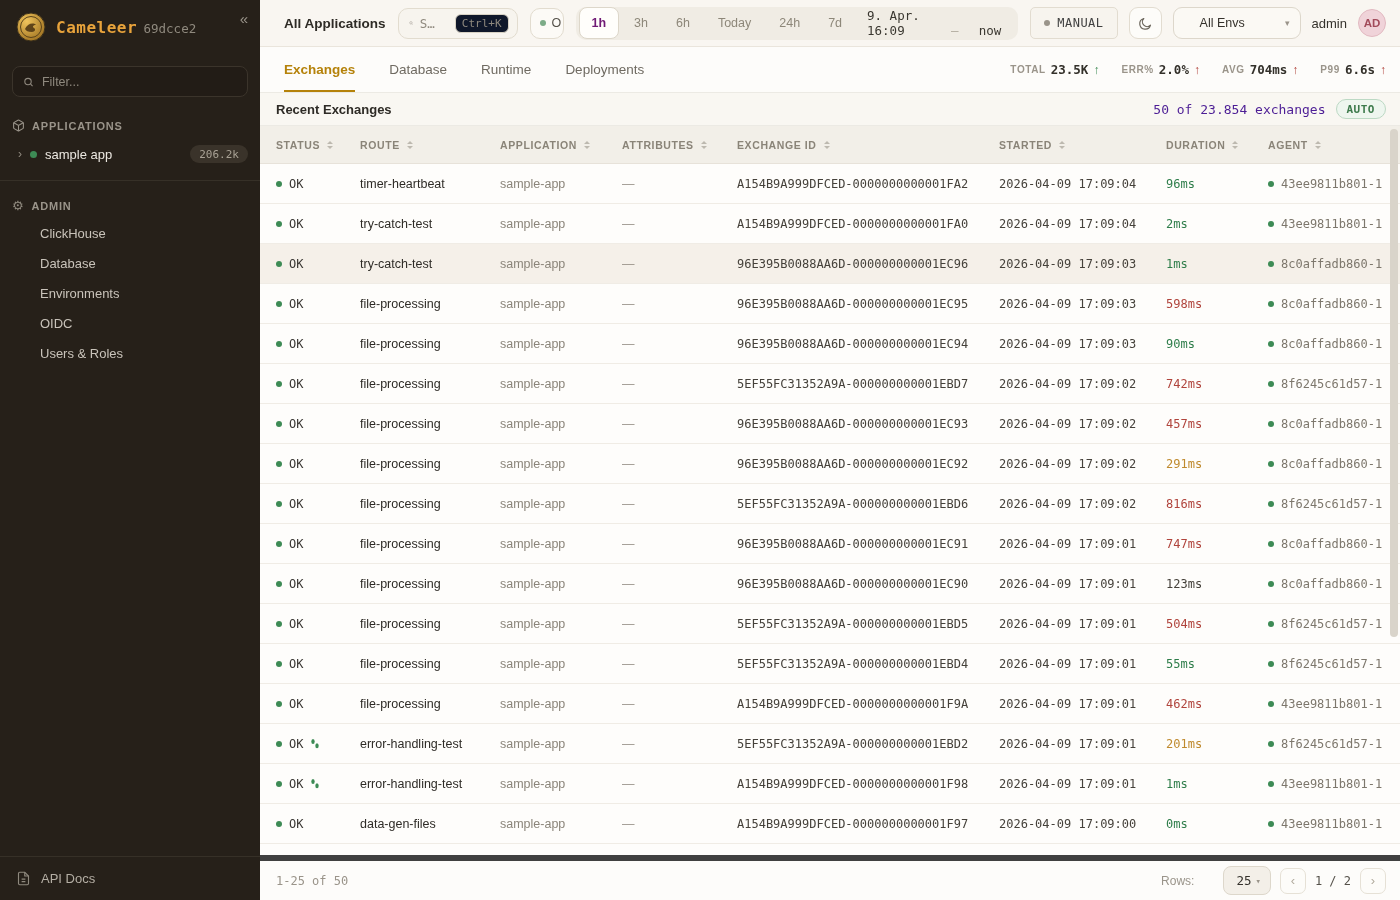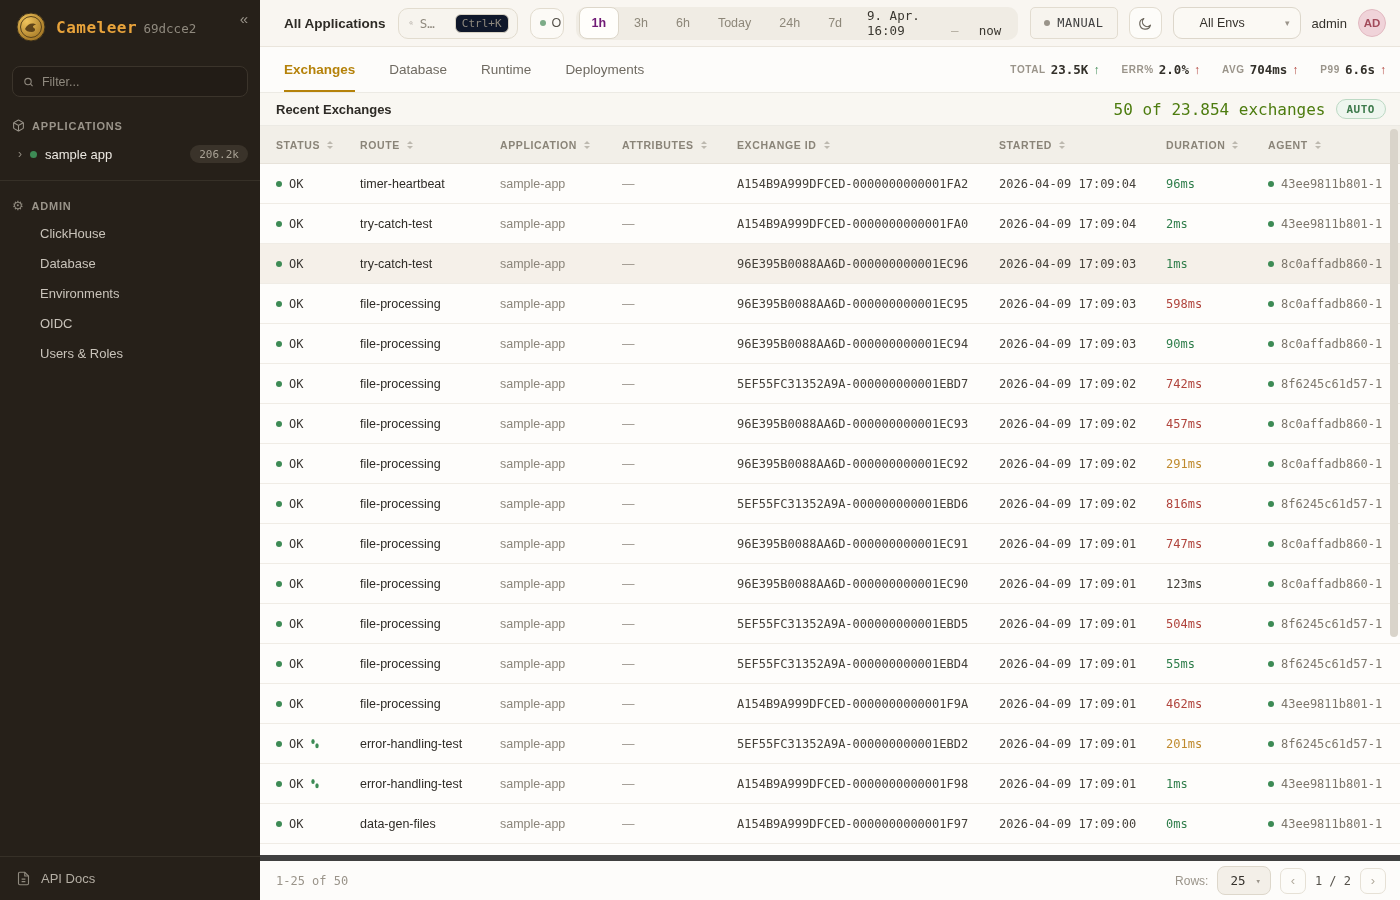--- a/index.html
+++ b/index.html
@@ -60,21 +60,21 @@
   .stat { display:flex; align-items:center; gap:5px; }
   .stat-label { font-size:10px; font-weight:bold; letter-spacing:.6px; color:#9a948a; }
   .stat-value { font-size:12.5px; font-weight:bold; color:#33302a; }
   .stat-arrow { font-size:12px; font-weight:bold; }
   .stat-arrow.good { color:#3f8b55; }
   .stat-arrow.bad { color:#b0443c; }
 
   .listbar { height:33px; background:#f9f7f2; border-bottom:1px solid #eceae4; display:flex; align-items:center; padding:0 14px 0 16px; flex-shrink:0; }
   .list-title { font-size:13px; font-weight:bold; color:#2e2b26; }
   .list-right { margin-left:auto; display:flex; align-items:center; gap:10px; }
-  .count-text { font-family:"DejaVu Sans Mono", monospace; font-size:16px; color:#4d7c0f; }
+  .count-text { font-family:"DejaVu Sans Mono", monospace; font-size:13px; color:#4c1d95; }
   .auto-badge { font-family:"DejaVu Sans Mono", monospace; font-size:11px; font-weight:bold; color:#3d7a4c; background:#eef6ef; border:1px solid #bcd9c4; border-radius:999px; padding:2.5px 10px; letter-spacing:.5px; }
 
   .grid-cols { display:grid; grid-template-columns:84px 140px 122px 115px 262px 167px 102px 1fr; align-items:center; padding-left:16px; }
   .colhead { height:38px; background:#f2efe8; border-bottom:1px solid #e7e2d9; flex-shrink:0; }
   .col-cell { display:flex; align-items:center; gap:4px; font-size:10.5px; font-weight:bold; letter-spacing:.6px; color:#8a8478; cursor:pointer; }
   .sort { display:inline-flex; flex-direction:column; gap:2px; margin-left:3px; opacity:.5; }
   .sort i { width:0; height:0; border-left:3px solid transparent; border-right:3px solid transparent; }
   .sort .up { border-bottom:3.5px solid #8a8478; }
   .sort .dn { border-top:3.5px solid #8a8478; }
 
@@ -89,21 +89,21 @@
   .c-id, .c-started { font-family:"DejaVu Sans Mono", monospace; font-size:12px; color:#45413a; }
   .c-dur { font-family:"DejaVu Sans Mono", monospace; font-size:12px; }
   .dur-green { color:#2e7d4a; } .dur-red { color:#b0443c; } .dur-amber { color:#bf8a2e; } .dur-neutral { color:#45413a; }
   .c-agent { font-family:"DejaVu Sans Mono", monospace; font-size:12px; color:#7d776c; }
   .dot.small { width:6px; height:6px; }
 
   .tfoot { height:45px; border-top:6px solid #404040; display:flex; align-items:center; padding:0 14px 0 16px; background:#fdfcfa; flex-shrink:0; }
   .range-text { font-family:"DejaVu Sans Mono", monospace; font-size:12px; color:#9a948a; }
   .foot-right { margin-left:auto; display:flex; align-items:center; gap:9px; }
   .rows-label { font-size:12px; color:#9a948a; }
-  .rows-select { display:flex; align-items:center; gap:10px; background:#f3efe8; border:1px solid #ddd7cb; border-radius:8px; height:29px; padding:0 9px 0 12px; font-family:"DejaVu Sans Mono", monospace; font-size:12.5px; color:#35322c; cursor:pointer; }
+  .rows-select { display:flex; align-items:center; gap:4px; background:#f3efe8; border:1px solid #ddd7cb; border-radius:8px; height:29px; padding:0 9px 0 12px; font-family:"DejaVu Sans Mono", monospace; font-size:12.5px; color:#35322c; cursor:pointer;margin-left:20px; }
   .page-btn { width:26px; height:26px; border:1px solid #e6e1d6; background:#fdfcf9; border-radius:7px; color:#b1aa9d; display:flex; align-items:center; justify-content:center; font-size:13px; cursor:pointer; }
   .page-text { font-family:"DejaVu Sans Mono", monospace; font-size:12px; color:#55514a;text-align:right; }
 
   .scroll-thumb { position:absolute; right:2px; top:129px; width:8px; height:508px; background:#d9d4ca; border-radius:5px; cursor:grab; }
 </style>
 </head>
 <body>
 
 <aside class="sidebar">
   <div class="side-head">

